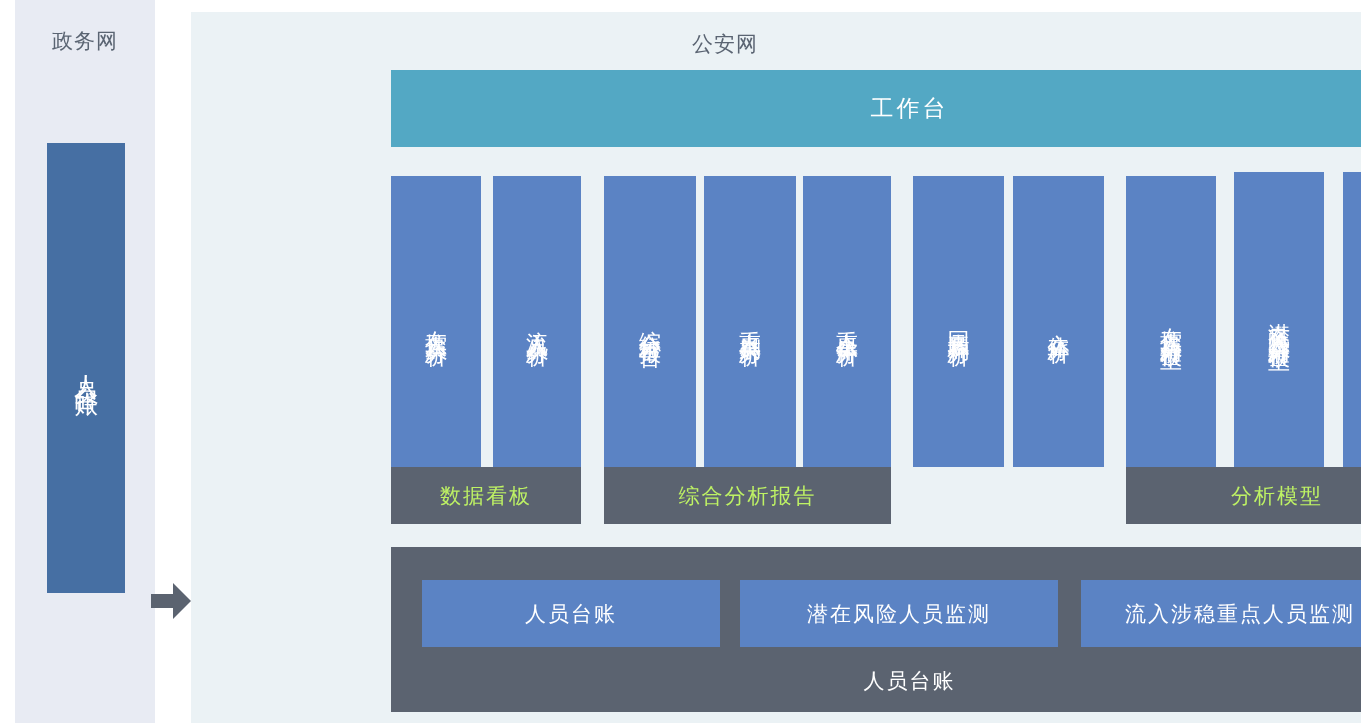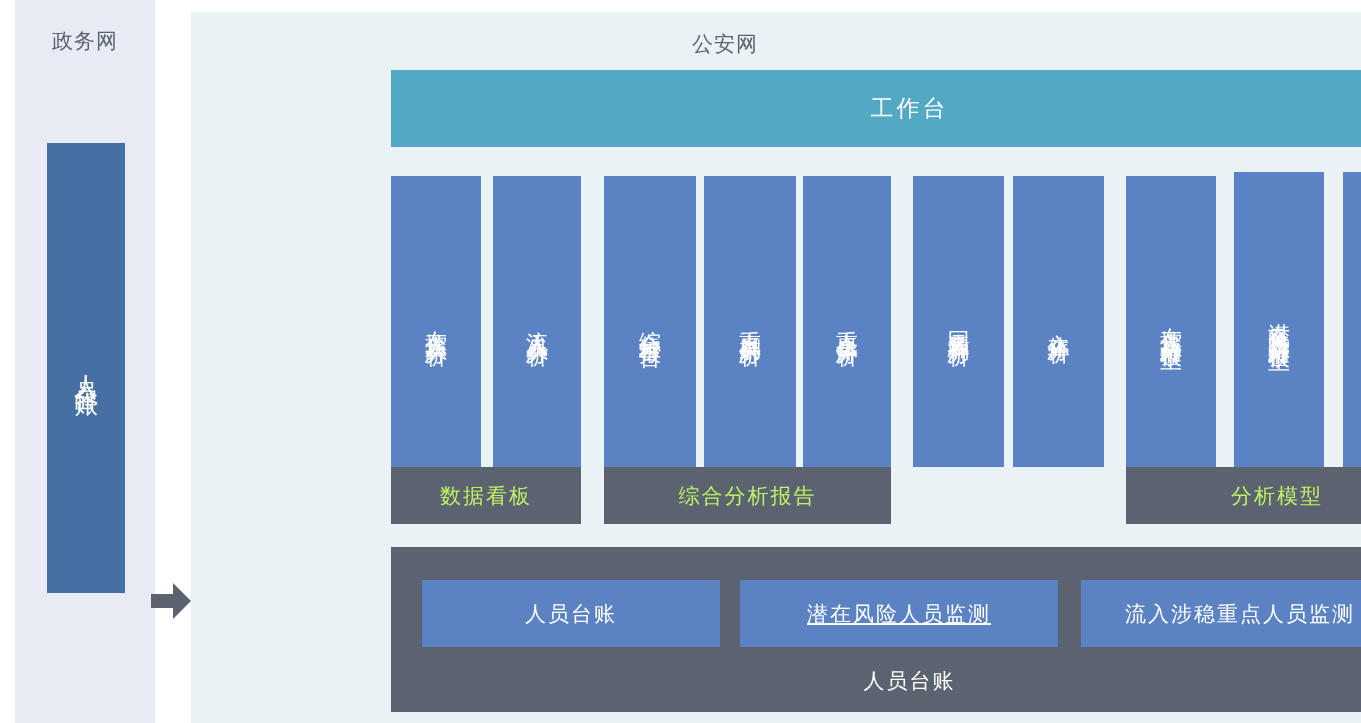--- a/index.html
+++ b/index.html
@@ -145,19 +145,19 @@
     <div class="col" style="left:1043px;top:160px;width:90px;height:295px;">
       <span>潜在风险人员分析模型</span>
     </div>
     <div class="col" style="left:1152px;top:160px;width:85px;height:295px;">
       <span>流入涉稳重点人员模型</span>
     </div>
     <div class="group-bar" style="left:935px;top:455px;width:302px;">分析模型</div>
 
     <div class="ledger">
       <div class="ledger-box" style="left:31px;width:298px;">人员台账</div>
-      <div class="ledger-box" style="left:349px;width:318px;text-decoration:underline;">潜在风险人员监测</div>
+      <div class="ledger-box" style="left:349px;width:318px;">潜在风险人员监测</div>
       <div class="ledger-box" style="left:690px;width:318px;">流入涉稳重点人员监测</div>
       <div class="ledger-label">人员台账</div>
     </div>
 
   </div>
 </div>
 
 </body></html>

